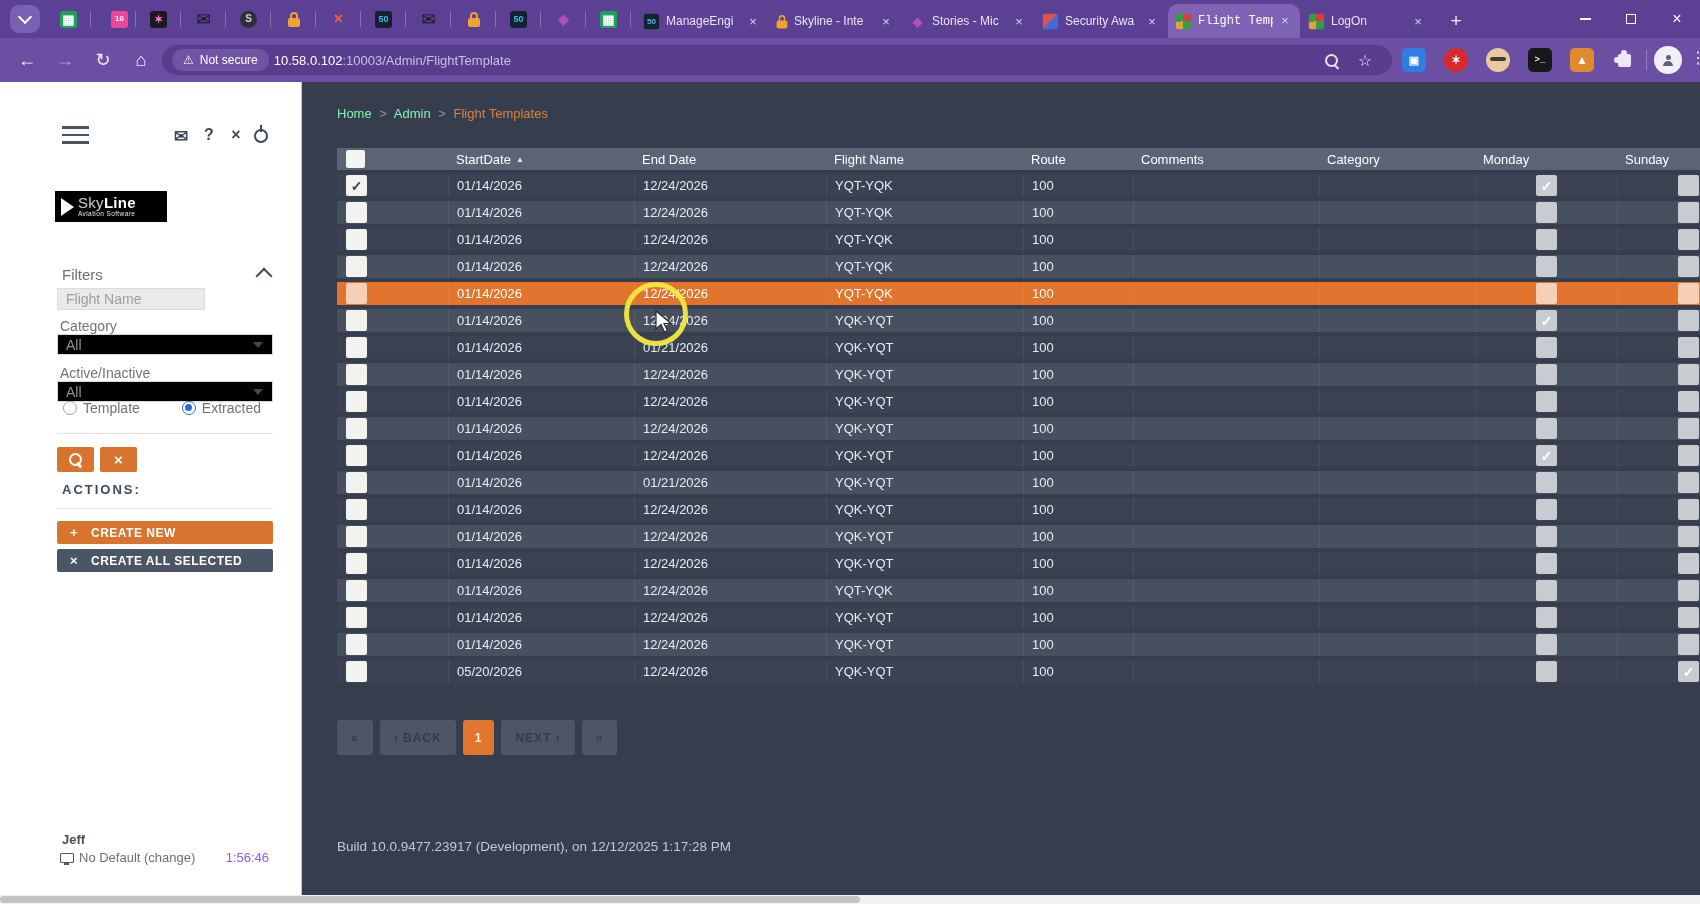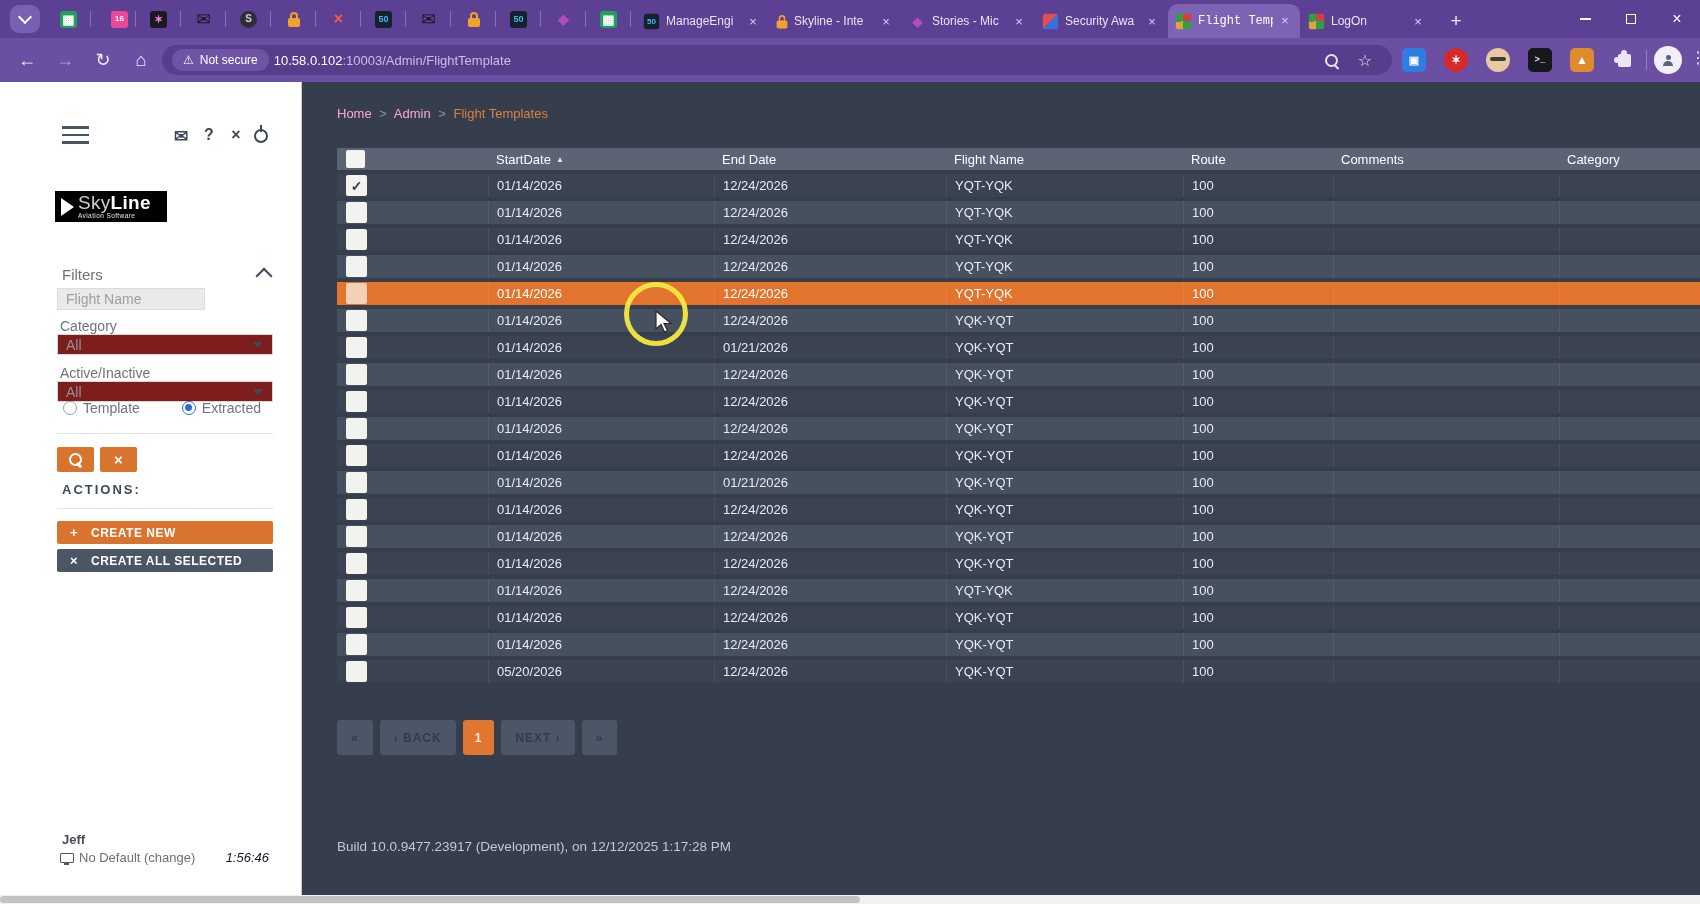--- a/index.html
+++ b/index.html
@@ -90,32 +90,32 @@
   .burger{position:absolute;left:62px;top:44px;width:27px;height:18px;}
   .burger span{display:block;width:27px;height:2.5px;background:#4a5563;margin-bottom:5px;}
   .side-ic{position:absolute;top:44px;color:#3d4856;font-size:16px;font-weight:bold;width:22px;text-align:center;}
   .pow{position:absolute;top:47px;width:14px;height:14px;border:2.5px solid #3d4856;border-radius:50%;box-sizing:border-box;}
   .pow::before{content:'';position:absolute;left:3.5px;top:-6px;width:2.5px;height:7px;background:#3d4856;}
   .logo{position:absolute;left:55px;top:109px;width:112px;height:31px;background:#000;color:#fff;
     display:flex;align-items:center;padding:0 6px;box-sizing:border-box;}
   .logo-arrow{width:0;height:0;border-top:9px solid transparent;border-bottom:9px solid transparent;
     border-left:13px solid #fff;margin-right:4px;}
   .logo-tx{line-height:1;}
-  .logo-top{font-size:19px;font-weight:bold;letter-spacing:.3px;}
+  .logo-top{font-size:15px;font-weight:bold;letter-spacing:.3px;}
   .logo-top .thin{font-weight:normal;color:#cfcfcf;}
   .logo-sub{font-size:6.5px;color:#e8e8e8;letter-spacing:.4px;margin-top:1px;}
   .flt-label{position:absolute;left:62px;top:184px;font-size:15px;color:#6d7277;}
   .flt-chev{position:absolute;left:258px;top:188px;width:10px;height:10px;border-left:2.5px solid #3f4a58;
     border-top:2.5px solid #3f4a58;transform:rotate(45deg);}
   .flt-input{position:absolute;left:57px;top:206px;width:148px;height:22px;background:#eaeaea;
     border:1px solid #dcdcdc;box-sizing:border-box;font-size:14px;color:#6d7277;padding:0 8px;
     font-family:"Liberation Sans",sans-serif;}
   .flt-input::placeholder{color:#9b9fa3;}
   .fld-label{position:absolute;left:60px;font-size:14px;color:#6f7479;}
-  .sel{position:absolute;left:57px;width:216px;height:21px;background:#7f1d1d;border:1px solid #d8d8d8;
+  .sel{position:absolute;left:57px;width:216px;height:21px;background:#000000;border:1px solid #d8d8d8;
     box-sizing:border-box;display:flex;align-items:center;padding:0 8px;font-size:14px;color:#8e9398;}
   .sel-chev{position:absolute;right:9px;top:7px;width:0;height:0;border-left:5px solid transparent;
     border-right:5px solid transparent;border-top:6px solid #3f4a58;}
   .radios{position:absolute;left:63px;top:318px;width:210px;display:flex;align-items:center;font-size:14px;color:#6f7479;}
   .radio{width:14px;height:14px;border:1.5px solid #9ba1a7;border-radius:50%;box-sizing:border-box;margin-right:6px;}
   .radio.on{border-color:#2a6bd4;position:relative;}
   .radio.on::after{content:'';position:absolute;left:2px;top:2px;width:7px;height:7px;border-radius:50%;background:#2a6bd4;}
   .sdiv{position:absolute;left:57px;width:216px;height:1px;background:#e3e3e3;}
   .sqbtn{position:absolute;top:365px;width:37px;height:25px;background:#d9742f;border-radius:2px;
     display:flex;align-items:center;justify-content:center;color:#fff;}
@@ -127,31 +127,31 @@
   .abtn{position:absolute;left:57px;width:216px;height:23px;border-radius:2px;display:flex;align-items:center;
     color:#fff;font-size:12px;font-weight:bold;letter-spacing:.5px;}
   .abtn .aic{width:34px;text-align:center;font-size:13px;}
   .create{top:439px;background:#d9742f;}
   .delete{top:467px;background:#4c5565;}
   .uname{position:absolute;left:62px;top:750px;font-size:13px;font-weight:bold;color:#4a4f55;}
   .udef{position:absolute;left:60px;top:768px;font-size:13px;color:#6b7075;display:flex;align-items:center;}
   .mon{position:relative;width:14px;height:10px;border:1.5px solid #55595e;border-radius:1px;
     box-sizing:border-box;margin-right:5px;}
   .mon::after{content:'';position:absolute;left:3px;top:9px;width:5px;height:2px;background:#55595e;}
-  .utime{position:absolute;right:32px;top:768px;font-size:13px;color:#0f172a;font-style:italic;}
+  .utime{position:absolute;right:32px;top:768px;font-size:13px;color:#8b5cf6;}
 
   
   .main{position:absolute;left:302px;top:0;width:1398px;height:813px;}
   .crumb{position:absolute;left:35px;top:24px;font-size:13px;color:#fff;}
-  .crumb a{color:#f9a8d4;text-decoration:none;}
+  .crumb a{color:#86efac;text-decoration:none;}
   .crumb .sep{color:#8b94a4;margin:0 4px;}
   .crumb .cur{color:#d9823f;}
   .info{position:absolute;left:35px;top:41px;font-size:13px;color:#eef1f5;}
 
-  .thead,.trow{display:grid;grid-template-columns:111px 186px 192px 197px 110px 186px 156px 142px 142px;gap:40px;}
+  .thead,.trow{display:grid;grid-template-columns:111px 186px 192px 197px 110px 186px 156px 142px 142px;}
   .tablewrap{position:absolute;left:35px;top:66px;width:1363px;overflow:hidden;}
   .thead{height:22px;background:#5b6375;color:#fff;font-size:13px;align-items:center;}
   .hcell{padding-left:8px;position:relative;height:100%;display:flex;align-items:center;}
   .caret{font-size:8px;margin-left:5px;color:#e8e8e8;}
   .hcb{width:19px;height:18px;background:#f4f4f1;border-radius:2px;margin-left:1px;}
   .tbody{margin-top:4px;}
   .trow{height:23px;margin-bottom:4px;background:#3b4353;color:#e8ebf0;font-size:13px;align-items:center;}
   .trow.alt{background:#47505e;}
   .trow.hl{background:#e2742d;color:#fff;}
   .cell{height:100%;display:flex;align-items:center;padding-left:8px;box-sizing:border-box;

